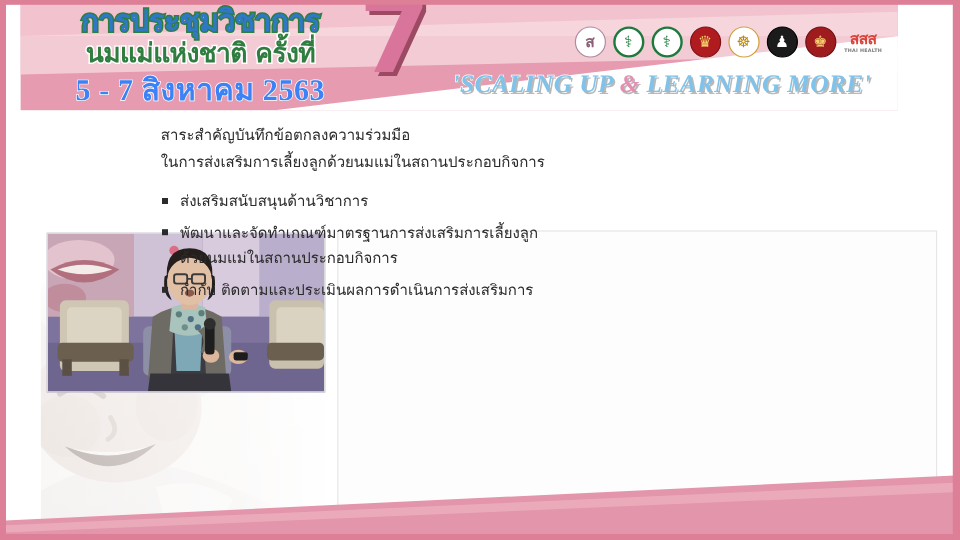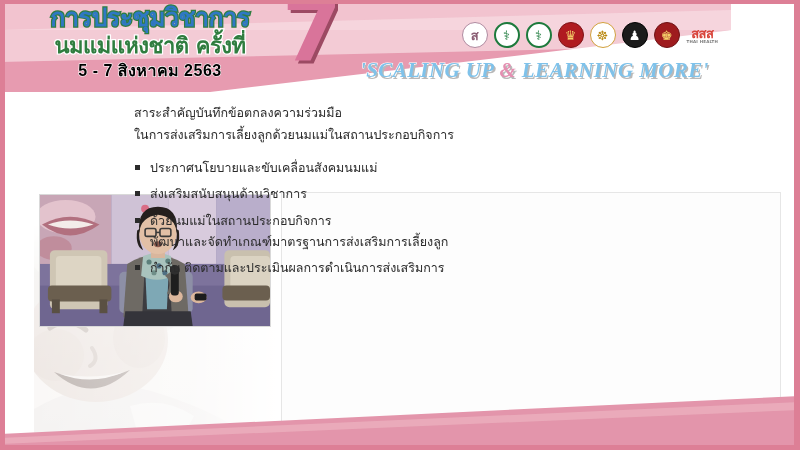--- a/index.html
+++ b/index.html
@@ -27,21 +27,21 @@
     z-index: 40;
   }
   .frame-top    { left: 0;  top: 0;    width: 800px; height: 4px; }
   .frame-bottom { left: 0;  bottom: 0; width: 800px; height: 5px; }
   .frame-left   { left: 0;  top: 0;    width: 5px;  height: 450px; }
   .frame-right  { right: 0; top: 0;    width: 6px;  height: 450px; }
 
   
   .header {
     position: absolute;
-    left: 0; top: 0;
+    left: 17px; top: 0;
     width: 731px; height: 92px;
     overflow: hidden;
     z-index: 10;
   }
   .header-bg2 {
     position: absolute;
     left: 0; top: 0;
     width: 800px; height: 92px;
     background: #e79bb0;
   }
@@ -84,24 +84,24 @@
     font-weight: bold;
     color: #2f7d3f;
     letter-spacing: -0.5px;
     -webkit-text-stroke: 2.4px #ffffff;
     paint-order: stroke fill;
     white-space: nowrap;
     line-height: 1.25;
     margin-top: -1px;
   }
   .th-date {
-    font-family: Liberation Sans, sans-serif;
-    font-size: 16px;
-    font-weight: bold;
-    color: #000000;
+    font-family: Liberation Serif, serif;
+    font-size: 25px;
+    font-weight: bold;
+    color: #3b82f6;
     -webkit-text-stroke: 1.2px #ffffff;
     paint-order: stroke fill;
     white-space: nowrap;
     margin-top: 3px;
     letter-spacing: 0.5px;
   }
 
   .edition-number {
     position: absolute;
     left: 282px; top: -12px;
@@ -434,30 +434,26 @@
 
     <div class="content-card"></div>
 
     <div class="content-inner">
       <div class="para-line">สาระสำคัญบันทึกข้อตกลงความร่วมมือ</div>
       <div class="para-line">ในการส่งเสริมการเลี้ยงลูกด้วยนมแม่ในสถานประกอบกิจการ</div>
 
       <ul class="bullet-list">
         <li class="bullet-item">
           <span class="bullet-marker"></span>
-          <span class="bullet-text-line">ประกาศนโยบายและขับเคลื่อนสังคมนมแม่</span>
-        </li>
-        <li class="bullet-item">
-          <span class="bullet-marker"></span>
           <span class="bullet-text-line">ส่งเสริมสนับสนุนด้านวิชาการ</span>
         </li>
         <li class="bullet-item">
           <span class="bullet-marker"></span>
+          <span class="bullet-text-line">พัฒนาและจัดทำเกณฑ์มาตรฐานการส่งเสริมการเลี้ยงลูก</span>
           <span class="bullet-text-line cont">ด้วยนมแม่ในสถานประกอบกิจการ</span>
-          <span class="bullet-text-line">พัฒนาและจัดทำเกณฑ์มาตรฐานการส่งเสริมการเลี้ยงลูก</span>
         </li>
         <li class="bullet-item">
           <span class="bullet-marker"></span>
           <span class="bullet-text-line">กำกับ ติดตามและประเมินผลการดำเนินการส่งเสริมการ</span>
         </li>
       </ul>
     </div>
   </div>
 
   <svg class="bottom-band" viewBox="0 0 800 56" preserveAspectRatio="none">

